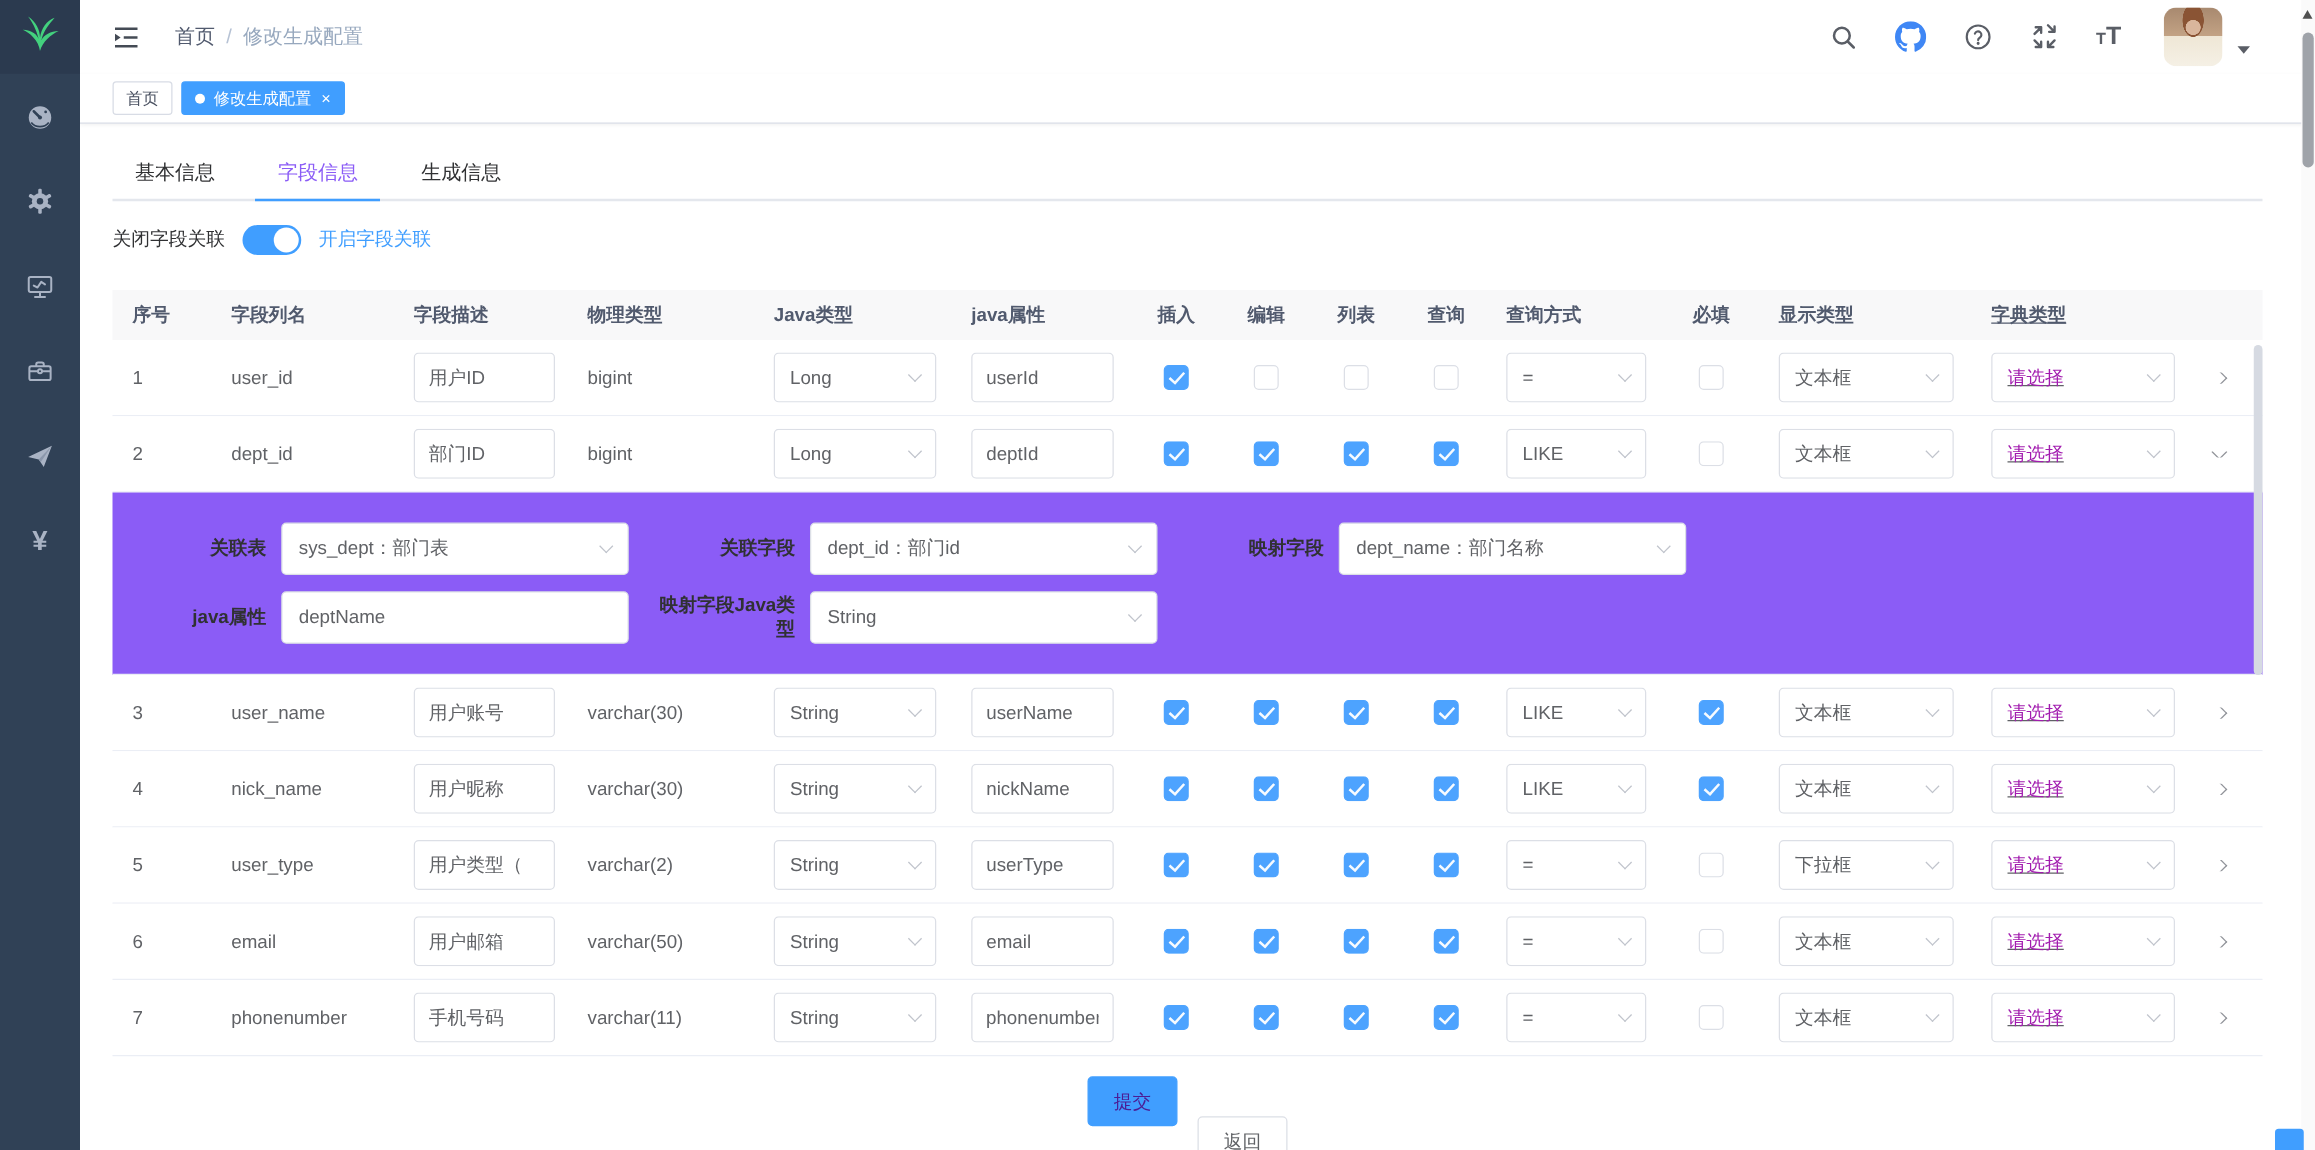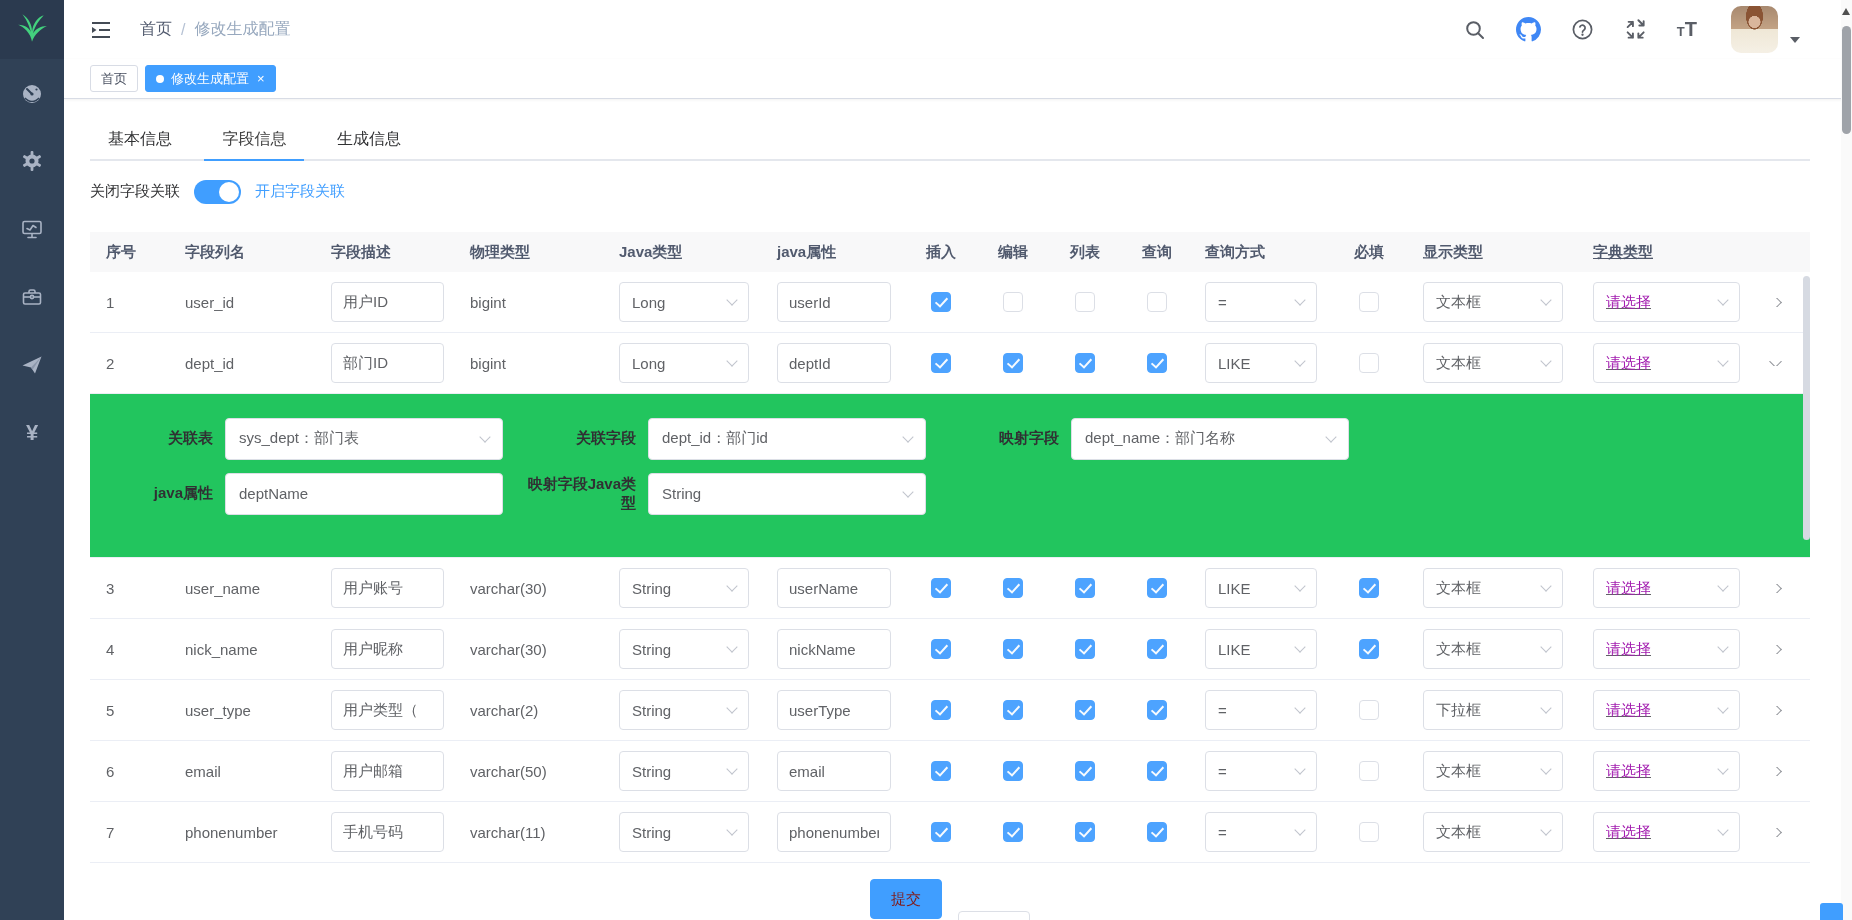--- a/index.html
+++ b/index.html
@@ -47,21 +47,21 @@
   .tag .dot { width:8px; height:8px; border-radius:50%; background:#fff; margin-right:7px; }
   .tag .close-x { margin-left:8px; font-size:13px; line-height:1; }
 
   
   .content { position:absolute; left:64px; top:100px; right:0; bottom:0; padding-left:26px; background:#fff; }
 
   .tabs-row { margin-top:18px; position:relative; width:1720px; height:43px; }
   .tabs-row::after { content:""; position:absolute; left:0; right:0; bottom:0; height:2px; background:#e4e7ed; }
   .tab { display:inline-block; padding:0 18px; margin-right:10px; line-height:41px; height:43px;
     font-size:16px; color:#303133; cursor:pointer; position:relative; }
-  .tab.active { color:#404040; }
+  .tab.active { color:#8b5cf6; }
   .tab.active::after { content:""; position:absolute; left:0; right:0; bottom:0; height:2px; background:#409eff; z-index:1; }
 
   .toggle-row { margin-top:14px; height:33px; display:flex; align-items:center; font-size:15px; color:#303133; }
   .switch { width:47px; height:24px; border-radius:12px; background:#409eff; margin:0 14px; position:relative; cursor:pointer; }
   .switch .knob { position:absolute; top:2px; right:2px; width:20px; height:20px; border-radius:50%; background:#fff; }
   .toggle-on-label { color:#409eff; }
 
   
   .gtable { margin-top:24px; width:1720px; font-size:15px; position:relative; }
   .t-head { display:flex; align-items:center; height:40px; background:#f8f8f9; color:#515a6e; font-weight:bold; }
@@ -99,34 +99,34 @@
   .cb.checked { background:#4da3ff; border-color:#4da3ff; }
   .cb.checked::after { content:""; position:absolute; left:6px; top:2px; width:5px; height:10px;
     border-right:2px solid rgba(255,255,255,.95); border-bottom:2px solid rgba(255,255,255,.95);
     transform:rotate(42deg); }
 
   .exp-arrow { width:9px; height:9px; border-right:1.5px solid #909399; border-bottom:1.5px solid #909399;
     transform:rotate(-45deg); cursor:pointer; }
   .exp-arrow.down { transform:rotate(45deg); margin-top:-4px; }
 
   
-  .exp-panel { border-bottom:1px solid #ebeef5; background:#22c55e; padding:22px 0 41px 0; }
+  .exp-panel { border-bottom:1px solid #ebeef5; background:#8b5cf6; padding:22px 0 23px 0; }
   .exp-line { display:flex; align-items:center; height:45px; }
   .exp-line + .exp-line { margin-top:10px; }
   .exp-group { display:flex; align-items:center; margin-right:10px; }
   .exp-label { width:135px; text-align:right; font-weight:bold; color:#303133; font-size:15px; padding-right:12px; flex:none; }
   .exp-sel { width:278px; height:42px; border:1px solid #dcdfe6; border-radius:4px; background:#fff; cursor:pointer;
     display:flex; align-items:center; justify-content:space-between; padding:0 13px; color:#606266; font-size:15px; }
   .exp-inp { width:278px; height:42px; border:1px solid #dcdfe6; border-radius:4px; padding:0 13px;
     font-size:15px; color:#606266; font-family:inherit; outline:none; background:#fff; }
 
   
   .footer-actions { width:1720px; margin-top:16px; display:flex; justify-content:center; gap:16px; }
   .btn { height:40px; padding:0 20px; border-radius:4px; font-size:15px; cursor:pointer; font-family:inherit; }
-  .btn-primary { background:#409eff; border:1px solid #409eff; color:#7f1d1d; }
+  .btn-primary { background:#409eff; border:1px solid #409eff; color:#4c1d95; }
   .btn-plain { background:#fff; border:1px solid #dcdfe6; color:#606266;margin-top:32px; }
 
   
   .inner-scroll-thumb { position:absolute; left:1739px; top:177px; width:7px; height:264px;
     background:#d6dae2; border-radius:4px; cursor:pointer; }
   .page-scrollbar { position:absolute; right:0; top:0; bottom:0; width:11px; background:#fafafa; z-index:9; }
   .page-scroll-up { position:absolute; top:4px; left:1px; width:0; height:0;
     border:4.5px solid transparent; border-bottom:7px solid #505050; }
   .page-scroll-thumb { position:absolute; top:26px; left:1px; width:9px; height:108px;
     background:#9fa3a9; border-radius:5px; cursor:pointer; }

